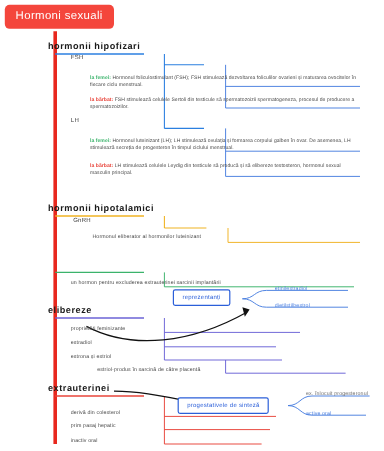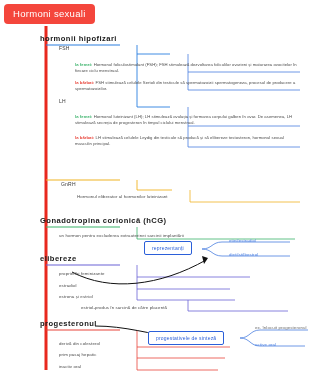--- a/index.html
+++ b/index.html
@@ -119,33 +119,33 @@
   <div class="node h2" style="left:56px;top:98px;">LH</div>
   <div class="node leaf" style="left:72px;top:114px;width:222px;">
     <span class="tag tag-f">la femei:</span>
     <span>Hormonul luteinizant (LH); LH stimulează ovulația și formarea corpului galben în ovar. De asemenea, LH stimulează secreția de progesteron în timpul ciclului menstrual.</span>
   </div>
   <div class="node leaf" style="left:72px;top:135px;width:222px;">
     <span class="tag tag-m">la bărbat:</span>
     <span>LH stimulează celulele Leydig din testicule să producă și să elibereze testosteron, hormonul sexual masculin principal.</span>
   </div>
 
+  <div class="node h1" style="left:36px;top:169px;">hormonii hipotalamici</div>
   <div class="node h2" style="left:58px;top:181px;">GnRH</div>
   <div class="node leaf1" style="left:74px;top:194px;">Hormonul eliberator al hormonilor luteinizant</div>
 
-  <div class="node h1" style="left:36px;top:216px;">Gonadotropina corionică (hCG)</div>
   <div class="node leaf1" style="left:56px;top:233px;">un hormon pentru excluderea extrauterinei sarcinii implantării</div>
 
   <div class="node h1" style="left:36px;top:254px;">elibereze</div>
   <div class="node leaf1" style="left:56px;top:271px;">proprietăți feminizante</div>
   <div class="node leaf1" style="left:56px;top:283px;">estradiol</div>
   <div class="node leaf1" style="left:56px;top:294px;">estrona și estriol</div>
   <div class="node leaf1" style="left:78px;top:305px;">estriol-produs în sarcină de către placentă</div>
 
-  <div class="node h1" style="left:36px;top:319px;">progesteronul</div>
+  <div class="node h1" style="left:36px;top:319px;">extrauterinei</div>
   <div class="node leaf1" style="left:56px;top:341px;">derivă din colesterol</div>
   <div class="node leaf1" style="left:56px;top:352px;">prim pasaj hepatic</div>
   <div class="node leaf1" style="left:56px;top:364px;">inactiv oral</div>
 
   <div class="node boxed" style="left:144px;top:248px;transform:translateY(-50%);">reprezentanți</div>
   <div class="node leaf1 bluetxt" style="left:226px;top:238px;">etinilestradiol</div>
   <div class="node leaf1 bluetxt" style="left:226px;top:252px;">dietilstilbestrol</div>
 
   <div class="node boxed" style="left:148px;top:338px;transform:translateY(-50%);">progestativele de sinteză</div>
   <div class="node leaf1 graytxt" style="left:252px;top:325px;">ex. înlocuit progesteronul</div>

